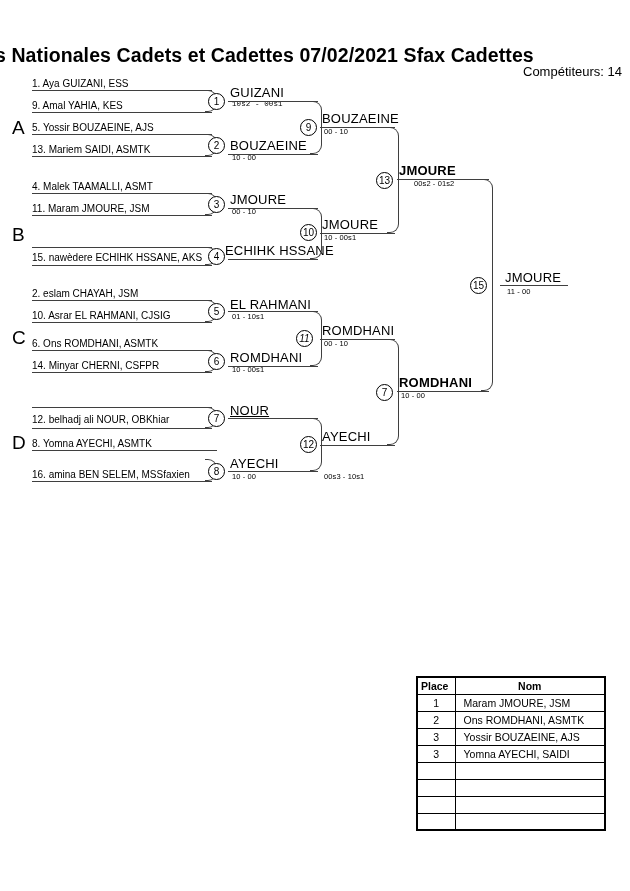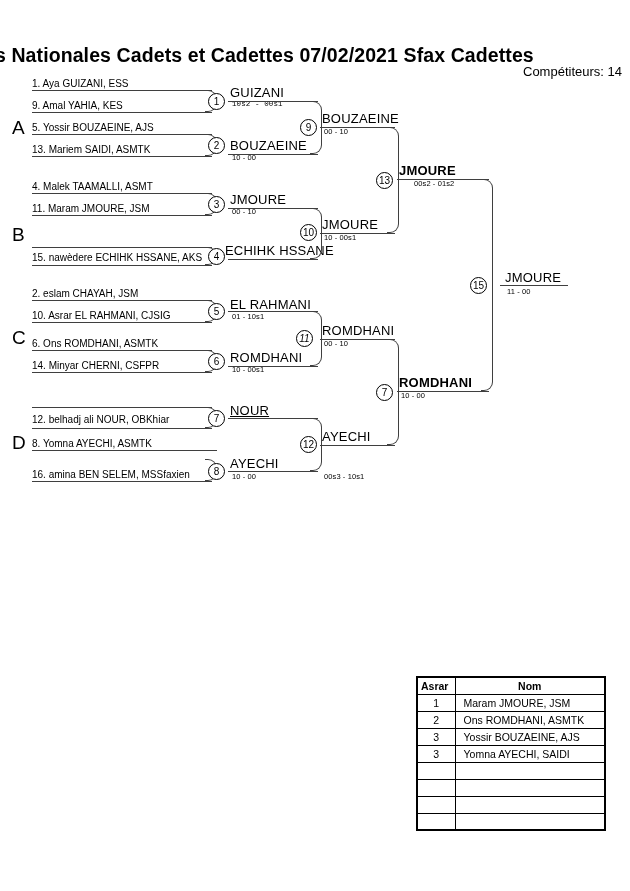--- a/index.html
+++ b/index.html
@@ -285,21 +285,21 @@
   <div class="conn" style="left:481px; top:179px; width:12px; height:212px;"></div>
   <div class="mnum" style="left:470px; top:277px;">15</div>
   <div class="winner" style="left:505px; top:272px;">JMOURE</div>
   <div class="score" style="left:507px; top:287px;">11 - 00</div>
   <div class="hline" style="left:500px; top:285px; width:68px;"></div>
 
 
   <table class="results">
     <thead>
       <tr>
-        <th class="c-place">Asrar</th>
+        <th class="c-place">Place</th>
         <th class="c-nom">Nom</th>
       </tr>
     </thead>
     <tbody>
       <tr>
         <td class="c-place">1</td>
         <td class="c-nom">Maram JMOURE, JSM</td>
       </tr>
       <tr>
         <td class="c-place">2</td>

